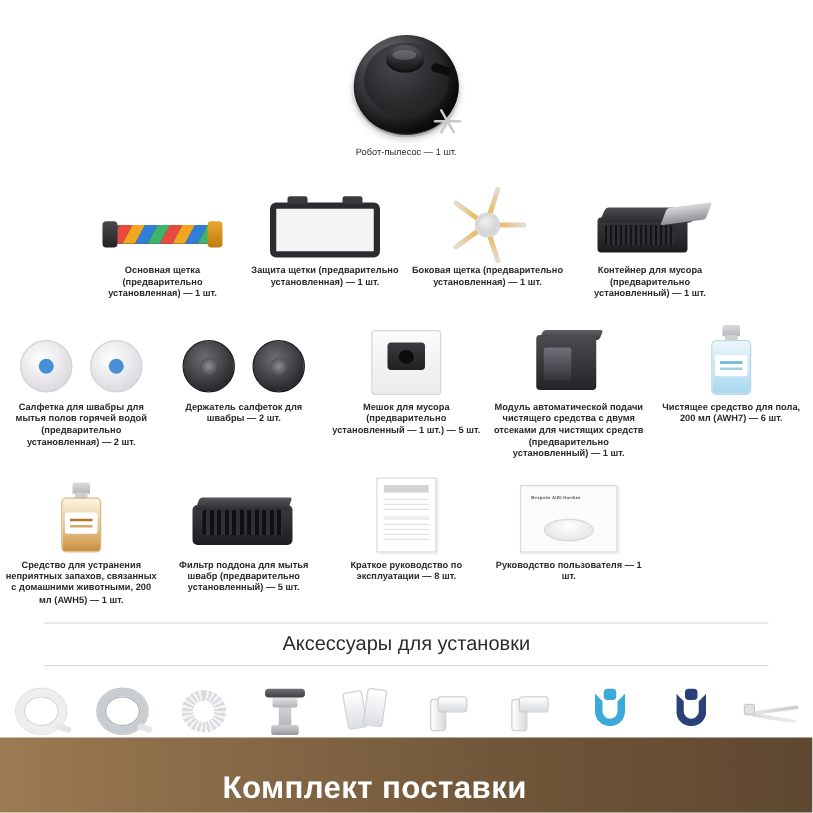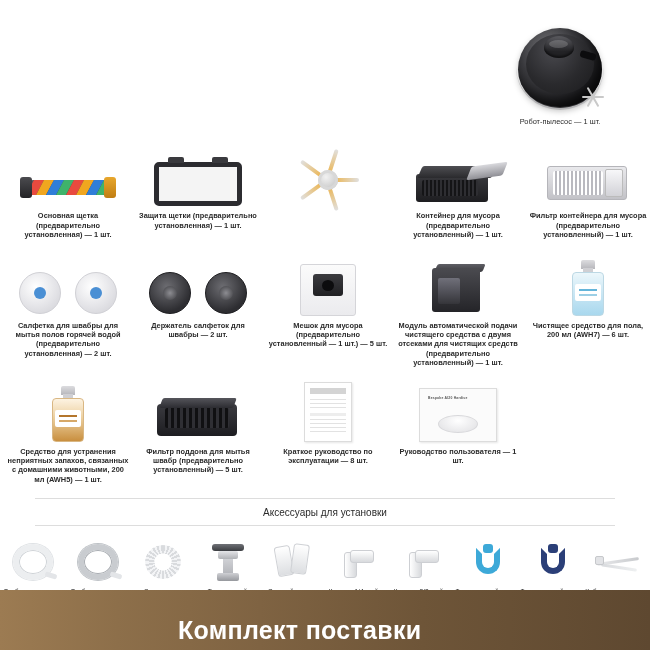--- a/index.html
+++ b/index.html
@@ -17,21 +17,21 @@
     position: relative;
     width: 650px;
     height: 650px;
     background: #ffffff;
     box-sizing: border-box;
   }
 
   
   .row {
     display: flex;
-    justify-content: flex-end;
+    justify-content: center;
     align-items: flex-start;
     width: 100%;
     box-sizing: border-box;
   }
   .cell {
     display: flex;
     flex-direction: column;
     align-items: center;
     box-sizing: border-box;
   }
@@ -394,21 +394,21 @@
     position:absolute; left:8px; top:7px; font-size:3.4px; color:#555;
     letter-spacing:.2px;
   }
 
   
   .divider {
     width: 580px; height: 1px; background: #dddddd; margin: 14px auto 0;
   }
   .acc-title {
     text-align: center;
-    font-size: 10px;
+    font-size: 16px;
     color: #2b2b2b;
     margin-top: 8px;
   }
   .divider2 {
     width: 580px; height: 1px; background: #dddddd; margin: 7px auto 0;
   }
   .row6 { margin-top: 10px; gap: 0px; }
   .row6 .cell { width: 72px; }
   .row6 .art { height: 46px; }
   .row6 .caption { font-size: 6.6px; line-height: 8.4px; margin-top: 6px; }
@@ -585,44 +585,35 @@
       <div class="art">
         <div class="sidebrush">
           <div class="arm" style="transform:rotate(0deg)"></div>
           <div class="arm" style="transform:rotate(72deg)"></div>
           <div class="arm" style="transform:rotate(144deg)"></div>
           <div class="arm" style="transform:rotate(216deg)"></div>
           <div class="arm" style="transform:rotate(288deg)"></div>
           <div class="hub"></div>
         </div>
       </div>
+      <div class="caption">Боковая щетка (предварительно установленная) — 1 шт.</div>
     </div>
 
     <div class="cell">
       <div class="art">
         <div class="bin">
           <div class="box"></div>
           <div class="grill"></div>
           <div class="lid"></div>
           <div class="wing"></div>
         </div>
       </div>
       <div class="caption">Контейнер для мусора (предварительно установленный) — 1 шт.</div>
     </div>
 
-    <div class="cell">
-      <div class="art">
-        <div class="filter">
-          <div class="body"></div>
-          <div class="mesh"></div>
-          <div class="handle"></div>
-        </div>
-      </div>
-      <div class="caption">Фильтр контейнера для мусора (предварительно установленный) — 1 шт.</div>
-    </div>
   </div>
 
   <div class="row row3 grid5">
     <div class="cell">
       <div class="art">
         <div class="pads">
           <div class="pad l"></div>
           <div class="pad r"></div>
         </div>
       </div>

